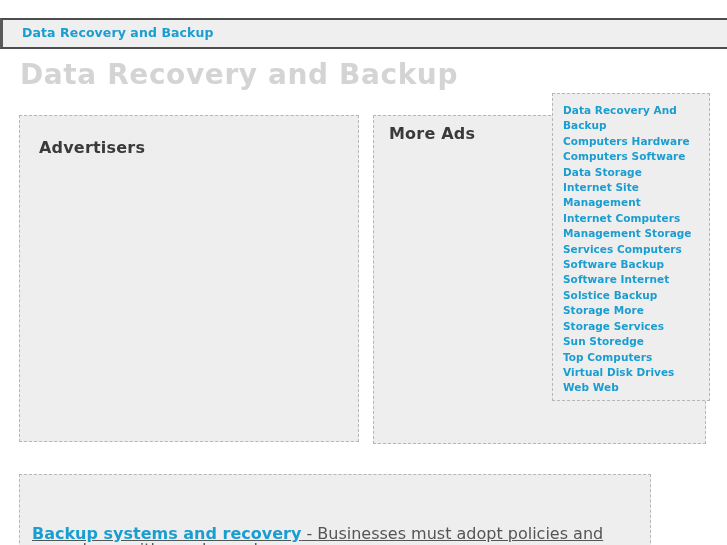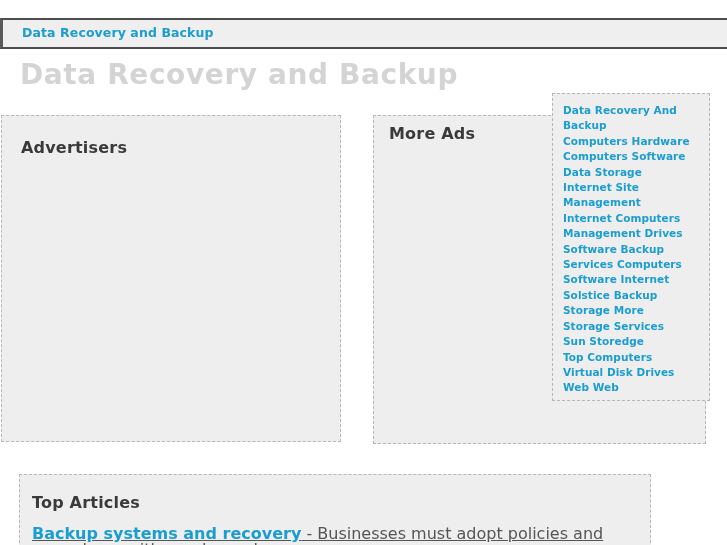--- a/index.html
+++ b/index.html
@@ -63,21 +63,21 @@
   }
   .panel-heading {
     font-size: 16px;
     font-weight: bold;
     color: #3a3a3a;
     letter-spacing: 0.2px;
   }
 
   
   #advertisers-box {
-    left: 1px;
+    left: 19px;
     top: 115px;
     width: 340px;
     height: 327px;
   }
   #advertisers-box .panel-heading {
     position: absolute;
     left: 19px;
     top: 22px;
   }
 
@@ -191,29 +191,29 @@
     <li>
         <a href="#">Data Storage</a>
       </li>
     <li>
         <a href="#">Internet Site Management</a>
       </li>
     <li>
         <a href="#">Internet Computers</a>
       </li>
     <li>
-        <a href="#">Management Drives</a>
+        <a href="#">Management Storage</a>
+      </li>
+    <li>
+        <a href="#">Services Computers</a>
       </li>
     <li>
         <a href="#">Software Backup</a>
       </li>
     <li>
-        <a href="#">Services Computers</a>
-      </li>
-    <li>
         <a href="#">Software Internet</a>
       </li>
     <li>
         <a href="#">Solstice Backup</a>
       </li>
     <li>
         <a href="#">Storage More</a>
       </li>
     <li>
         <a href="#">Storage Services</a>
@@ -227,19 +227,18 @@
     <li>
         <a href="#">Virtual Disk Drives</a>
       </li>
     <li>
         <a href="#">Web Web</a>
       </li>
   </ul>
 </div>
 
 <div id="top-articles-box" class="panel">
-  <div class="panel-heading">Top Articles</div>
   <div id="article-list">
     <div class="article-row">
       <a class="article-link" href="#">Backup systems and recovery</a><span class="article-sep"> - </span><span class="article-text">Businesses must adopt policies and procedures with regular and</span>
     </div>
   </div>
 </div>
 
 </body></html>

